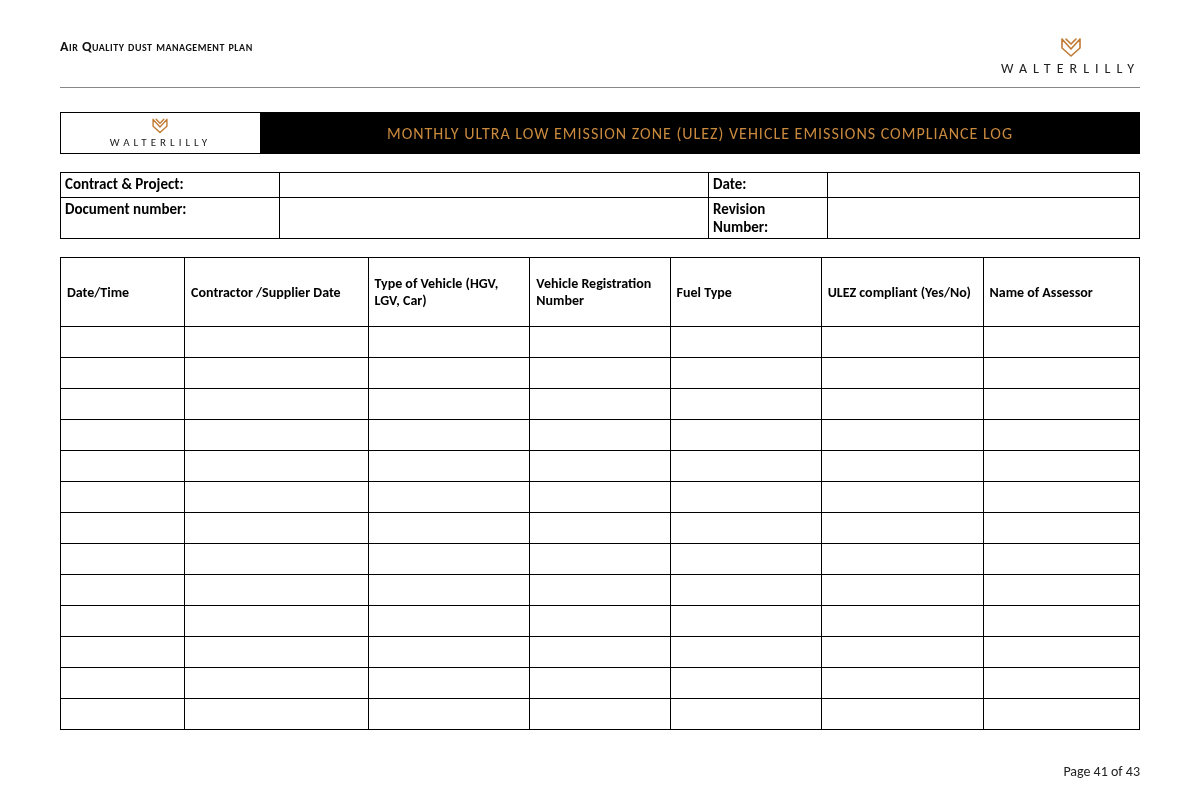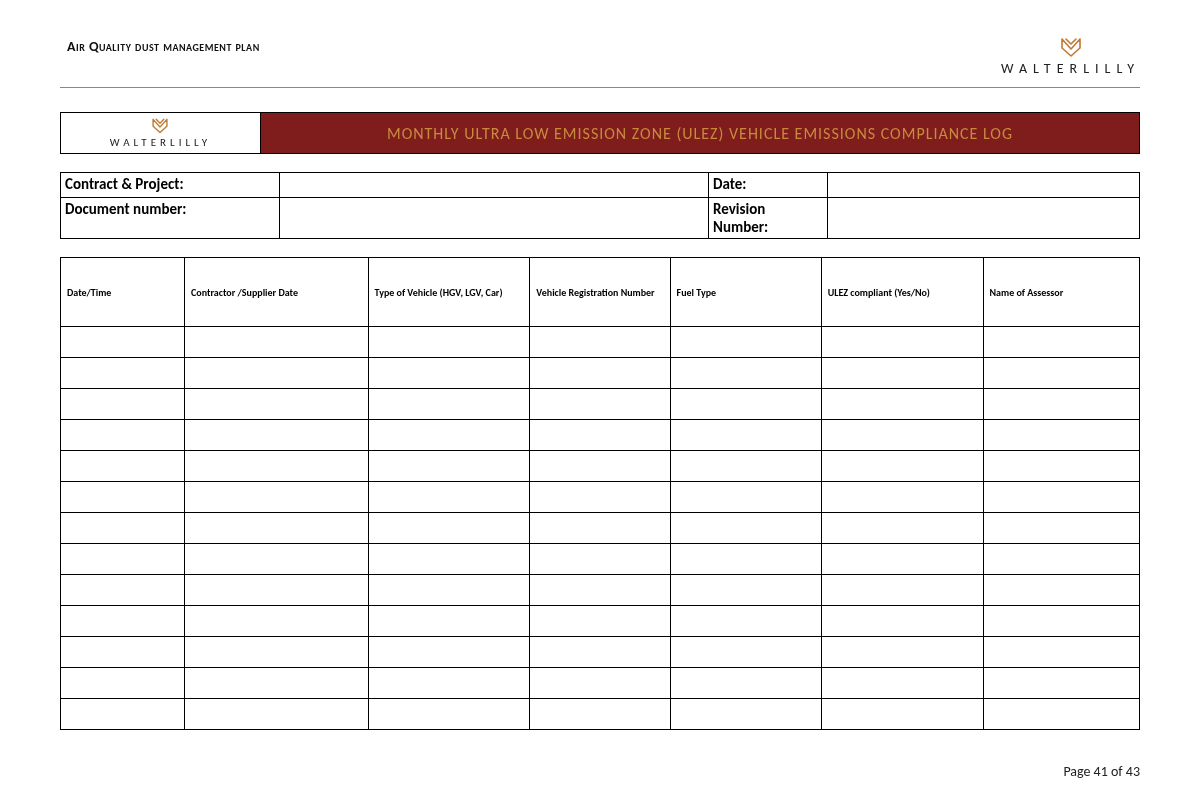--- a/index.html
+++ b/index.html
@@ -25,21 +25,20 @@
     align-items: flex-start;
     padding-bottom: 6px;
   }
   .doc-header .left-title {
     font-variant: small-caps;
     letter-spacing: 0.5px;
     font-size: 14px;
     font-weight: 600;
     color: #111;
     padding-top: 2px;
-    margin-left: 7px;
   }
   .brand {
     text-align: center;
   }
   .brand-small { text-align: center; }
   .brand svg, .brand-small svg { display: block; margin: 0 auto 2px auto; }
   .brand-name      { font-size: 14px; letter-spacing: 6px; font-weight: 500; color:#222; }
   .brand-name-sm   { font-size: 11px; letter-spacing: 4px; font-weight: 500; color:#222; }
   .hr {
     border: none;
@@ -58,21 +57,21 @@
     background: #fff;
     border-right: 1px solid #000;
     display: flex;
     align-items: center;
     justify-content: center;
     padding: 4px 6px;
     box-sizing: border-box;
   }
   .title-banner .title-cell {
     flex: 1;
-    background: #7f1d1d;
+    background: #000000;
     color: #c98a3e;
     font-size: 16px;
     letter-spacing: 1px;
     font-weight: 500;
     display: flex;
     align-items: center;
     justify-content: center;
     padding: 8px 10px;
     text-align: center;
   }
@@ -92,21 +91,21 @@
   }
   table.meta td.label { font-weight: 700; width: 210px; }
   table.meta td.label2 { font-weight: 700; width: 110px; }
   table.meta td.val1 { width: 420px; }
   table.meta td.val2 { }
 
   
   table.log {
     width: 100%;
     border-collapse: collapse;
-    font-size: 10px;
+    font-size: 14px;
     table-layout: fixed;
     border-radius: 20px;
   }
   table.log th, table.log td {
     border: 1px solid #000;
     padding: 4px 6px;
     text-align: left;
     vertical-align: middle;
   }
   table.log th {

